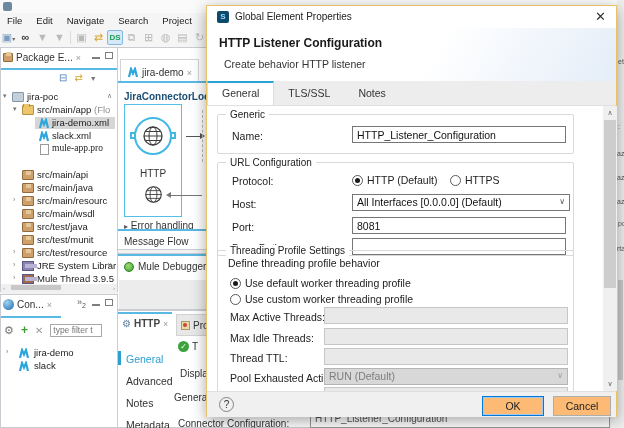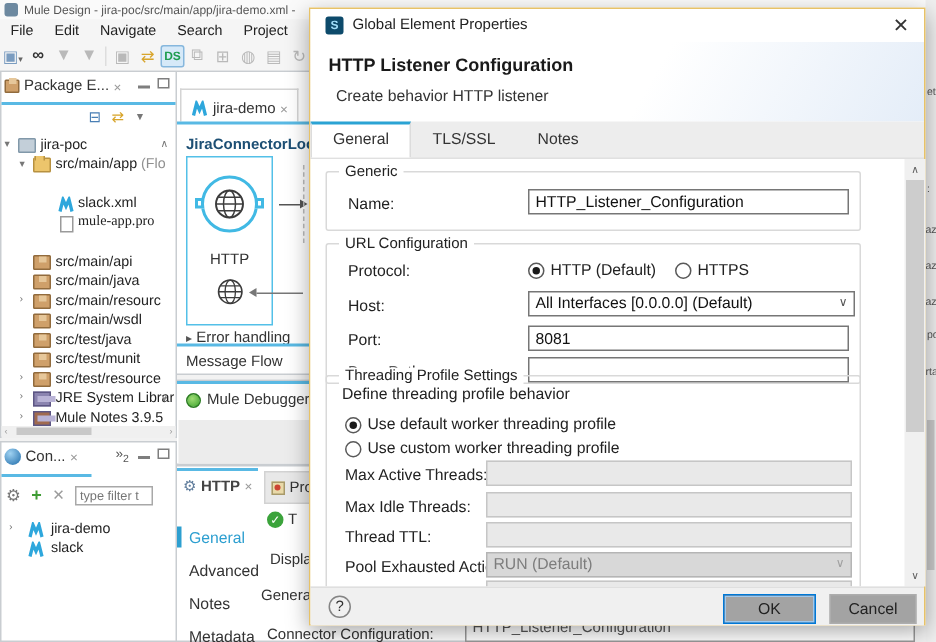--- a/index.html
+++ b/index.html
@@ -89,32 +89,31 @@
   .combo.dis { background:#d8d8d8; border-color:#b5b5b5; color:#7d7d7d; }
   .combo.dis .chv { color:#a0a0a0; }
   .radio { position:absolute; width:11px; height:11px; border:1px solid #595959; border-radius:50%; background:#fff; }
   .radio.sel::after { content:""; position:absolute; left:2px; top:2px; width:5px; height:5px; border-radius:50%; background:#1a1a1a; }
   .rlabel { position:absolute; font-size:10.5px; color:#222; white-space:nowrap; }
   .dlg-sb { position:absolute; left:396px; top:100px; width:14px; height:285px; background:#f0f0f0; }
   .dlg-sb .thumb { position:absolute; left:1px; top:14px; width:12px; height:168px; background:#cdcdcd; }
   .sb-ar { position:absolute; left:0; width:14px; font-size:7px; color:#606060; text-align:center; }
   .dlg-bottom { position:absolute; left:0; top:385px; width:100%; height:26px; background:#f0f0f0; border-top:1px solid #dfdfdf; }
   .help-c { position:absolute; left:12px; top:5px; width:15px; height:15px; border:1px solid #848484; border-radius:50%; text-align:center; line-height:14px; font-size:10px; color:#333; }
-  .btn { position:absolute; top:4px; height:20px; background:#a3a3a3; font-size:10.5px; color:#222; font-family:"Liberation Sans",sans-serif; }
+  .btn { position:absolute; top:4px; height:20px; background:#fdba74; font-size:10.5px; color:#222; font-family:"Liberation Sans",sans-serif; }
   .btn.ok { right:72px; width:62px; border:1px solid #0078d7; box-shadow:inset 0 0 0 1px #9fc9ef; }
   .btn.cancel { right:5px; width:58px; border:1px solid #adadad; }
 
   .frag { position:absolute; font-size:7px; color:#555; white-space:nowrap; overflow:hidden; }
 </style>
 </head>
 <body>
 
 <div class="abs titlebar">
   <span class="app-ico"></span>
-  <span class="txt">Mule Design - jira-poc/src/main/app/jira-demo.xml -</span>
 </div>
 
 <div class="abs menubar">
   <span>File</span>
   <span>Edit</span>
   <span>Navigate</span>
   <span>Search</span>
   <span>Project</span>
   <span>Run</span>
   <span>Window</span>
@@ -157,20 +156,29 @@
     <span class="exp" style="left:2px;">▾</span>
     <span class="ic ic-proj" style="left:11px;"></span>
     <span class="lbl" style="left:26px;">jira-poc</span>
     <span class="exp" style="left:106px;">∧</span>
   </div>
   <div class="trow" style="top:56px;">
     <span class="exp" style="left:12px;">▾</span>
     <span class="ic ic-folder" style="left:21px;"></span>
     <span class="lbl" style="left:36px;"><span>src/main/app</span> <span class="dec">(Flo</span></span>
   </div>
+  <div class="trow" style="top:69px;">
+    <span class="sel-bg"></span>
+    <span class="ic" style="left:37px;">
+        <svg class="mule" width="12" height="11">
+          <path d="M2,10 L4,2 L6,6.5 L8,2 L10,10" stroke="#2ea7dc" stroke-width="2.2" fill="none"></path>
+        </svg>
+      </span>
+    <span class="lbl" style="left:51px;">jira-demo.xml</span>
+  </div>
   <div class="trow" style="top:82px;">
     <span class="ic" style="left:37px;">
         <svg class="mule" width="12" height="11">
           <path d="M2,10 L4,2 L6,6.5 L8,2 L10,10" stroke="#2ea7dc" stroke-width="2.2" fill="none"></path>
         </svg>
       </span>
     <span class="lbl" style="left:51px;">slack.xml</span>
   </div>
   <div class="trow" style="top:95px;font-family:Liberation Serif, serif;">
     <span class="ic ic-file" style="left:39px;"></span>
@@ -208,21 +216,21 @@
   </div>
   <div class="trow" style="top:212px;">
     <span class="exp" style="left:12px;">›</span>
     <span class="ic ic-lib" style="left:21px;"></span>
     <span class="lbl" style="left:36px;">JRE System Librar</span>
     <span class="exp" style="left:106px;">∨</span>
   </div>
   <div class="trow" style="top:225px;">
     <span class="exp" style="left:12px;">›</span>
     <span class="ic ic-lib" style="left:21px; background:#a06a4f;"></span>
-    <span class="lbl" style="left:36px;">Mule Notes 3.9.5</span>
+    <span class="lbl" style="left:36px;">Mule Thread 3.9.5</span>
   </div>
   <div class="abs" style="left:0; top:236px; width:116px; height:8px; background:#f0f0f0; font-size:6px; color:#999;">
     <span class="abs" style="left:2px; top:1px;">‹</span>
     <span class="abs" style="left:10px; top:1px; width:50px; height:5px; background:#c8c8c8;"></span>
     <span class="abs" style="right:2px; top:1px;">›</span>
   </div>
 </div>
 
 <div class="abs panel" style="left:0; top:294px; width:118px; height:134px;">
   <div class="abs" style="left:2px; top:4px; display:flex; align-items:center;">

